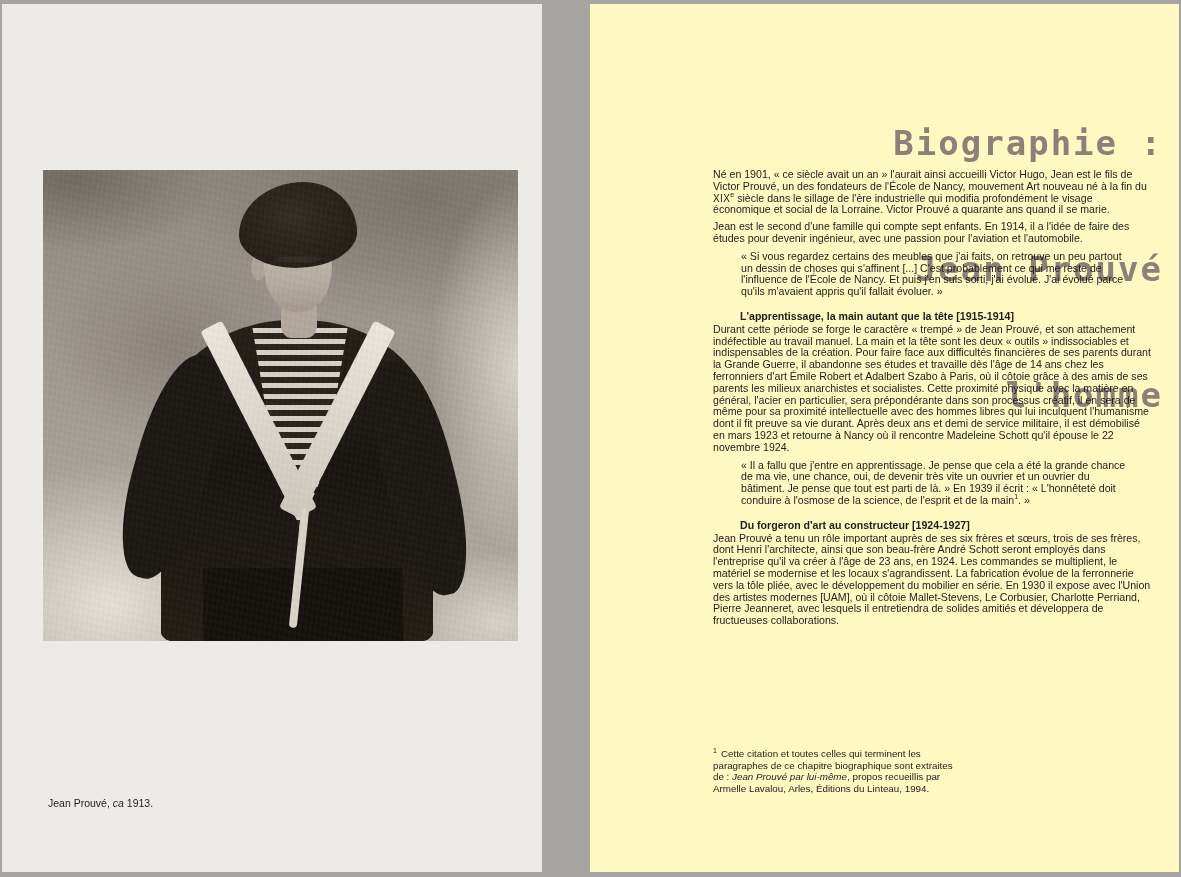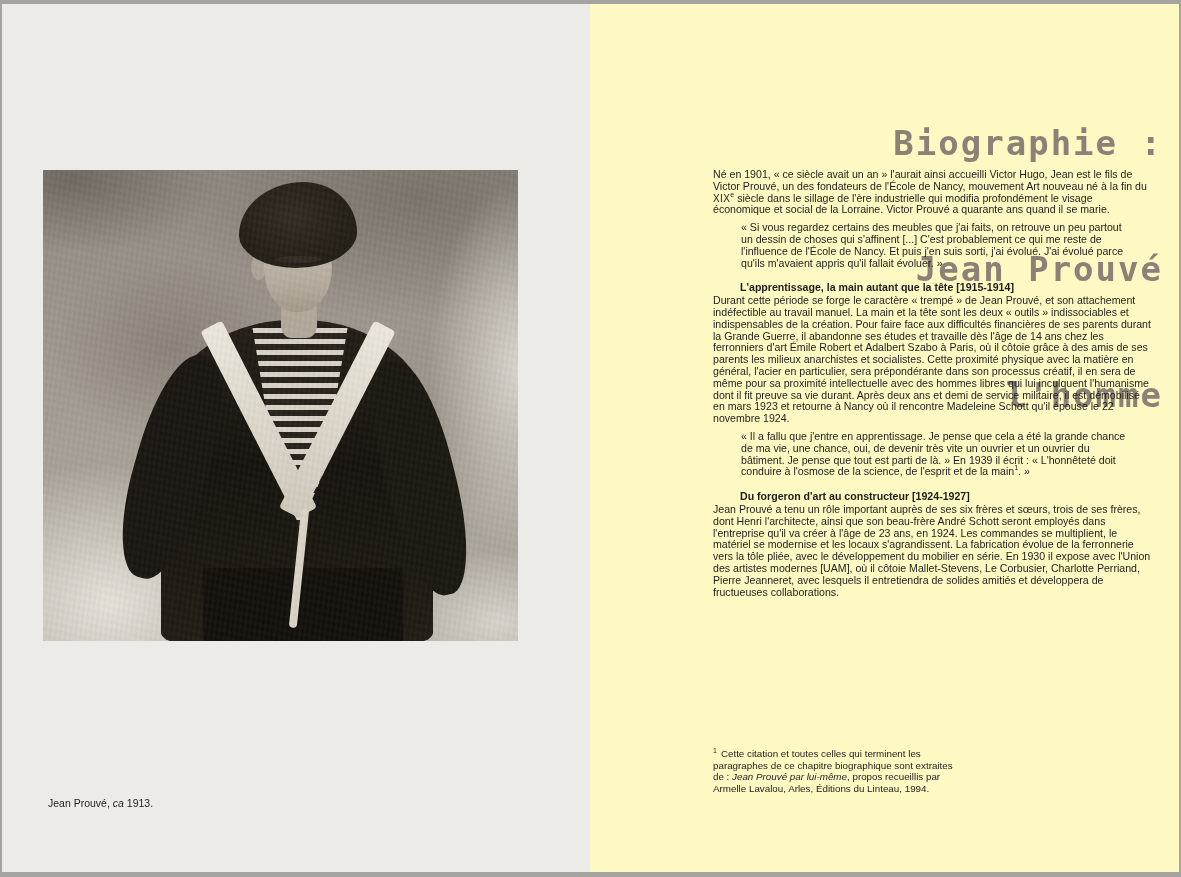--- a/index.html
+++ b/index.html
@@ -3,21 +3,21 @@
 <meta charset="utf-8">
 <style>
   html,body{margin:0;padding:0;background:#ffffff;}
   .spread{
     position:relative;width:1181px;height:877px;
     background:#a5a4a0; 
     font-family:"Liberation Sans",sans-serif;
     overflow:hidden;
   }
   .page{position:absolute;top:4px;height:868px;}
-  .page-left{left:2px;width:588px;background:#ecebe7;}
+  .page-left{left:2px;width:540px;background:#ecebe7;}
   .page-right{left:590px;width:589px;background:#fef9c3;}
 
   
   .photo{
     position:absolute;left:41px;top:166px;width:475px;height:471px;
     overflow:hidden;background:#9b958c;
   }
   .ph-bg{position:absolute;inset:0;
     background:
       radial-gradient(ellipse 62% 48% at 14% 92%, rgba(232,228,220,.95), rgba(232,228,220,0) 62%),
@@ -120,20 +120,21 @@
 
     <div class="title">
       <div>Biographie :</div>
       <div>Jean Prouvé</div>
       <div>l'homme</div>
     </div>
 
     <div class="col">
 
       <p class="para"><span>Né en 1901, « ce siècle avait un an » l'aurait ainsi accueilli Victor Hugo, Jean est le fils de Victor Prouvé, un des fondateurs de l'École de Nancy, mouvement Art nouveau né à la fin du </span><span class="smallcaps">XIX</span><span class="sup">e</span><span> siècle dans le sillage de l'ère industrielle qui modifia profondément le visage économique et social de la Lorraine. Victor Prouvé a quarante ans quand il se marie.</span></p>
+      <p class="para">Jean est le second d'une famille qui compte sept enfants. En 1914, il a l'idée de faire des études pour devenir ingénieur, avec une passion pour l'aviation et l'automobile.</p>
       <p class="quote">« Si vous regardez certains des meubles que j'ai faits, on retrouve un peu partout un dessin de choses qui s'affinent [...] C'est probablement ce qui me reste de l'influence de l'École de Nancy. Et puis j'en suis sorti, j'ai évolué. J'ai évolué parce qu'ils m'avaient appris qu'il fallait évoluer. »</p>
 
       <p class="heading gap">L'apprentissage, la main autant que la tête [1915-1914]</p>
       <p class="para">Durant cette période se forge le caractère « trempé » de Jean Prouvé, et son attachement indéfectible au travail manuel. La main et la tête sont les deux « outils » indissociables et indispensables de la création. Pour faire face aux difficultés financières de ses parents durant la Grande Guerre, il abandonne ses études et travaille dès l'âge de 14 ans chez les ferronniers d'art Émile Robert et Adalbert Szabo à Paris, où il côtoie grâce à des amis de ses parents les milieux anarchistes et socialistes. Cette proximité physique avec la matière en général, l'acier en particulier, sera prépondérante dans son processus créatif, il en sera de même pour sa proximité intellectuelle avec des hommes libres qui lui inculquent l'humanisme dont il fit preuve sa vie durant. Après deux ans et demi de service militaire, il est démobilisé en mars 1923 et retourne à Nancy où il rencontre Madeleine Schott qu'il épouse le 22 novembre 1924.</p>
       <p class="quote"><span>« Il a fallu que j'entre en apprentissage. Je pense que cela a été la grande chance de ma vie, une chance, oui, de devenir très vite un ouvrier et un ouvrier du bâtiment. Je pense que tout est parti de là. » En 1939 il écrit : « L'honnêteté doit conduire à l'osmose de la science, de l'esprit et de la main</span><span class="sup">1</span><span>. »</span></p>
 
       <p class="heading gap">Du forgeron d'art au constructeur [1924-1927]</p>
       <p class="para">Jean Prouvé a tenu un rôle important auprès de ses six frères et sœurs, trois de ses frères, dont Henri l'architecte, ainsi que son beau-frère André Schott seront employés dans l'entreprise qu'il va créer à l'âge de 23 ans, en 1924. Les commandes se multiplient, le matériel se modernise et les locaux s'agrandissent. La fabrication évolue de la ferronnerie vers la tôle pliée, avec le développement du mobilier en série. En 1930 il expose avec l'Union des artistes modernes [UAM], où il côtoie Mallet-Stevens, Le Corbusier, Charlotte Perriand, Pierre Jeanneret, avec lesquels il entretiendra de solides amitiés et développera de fructueuses collaborations.</p>
 
     </div>

